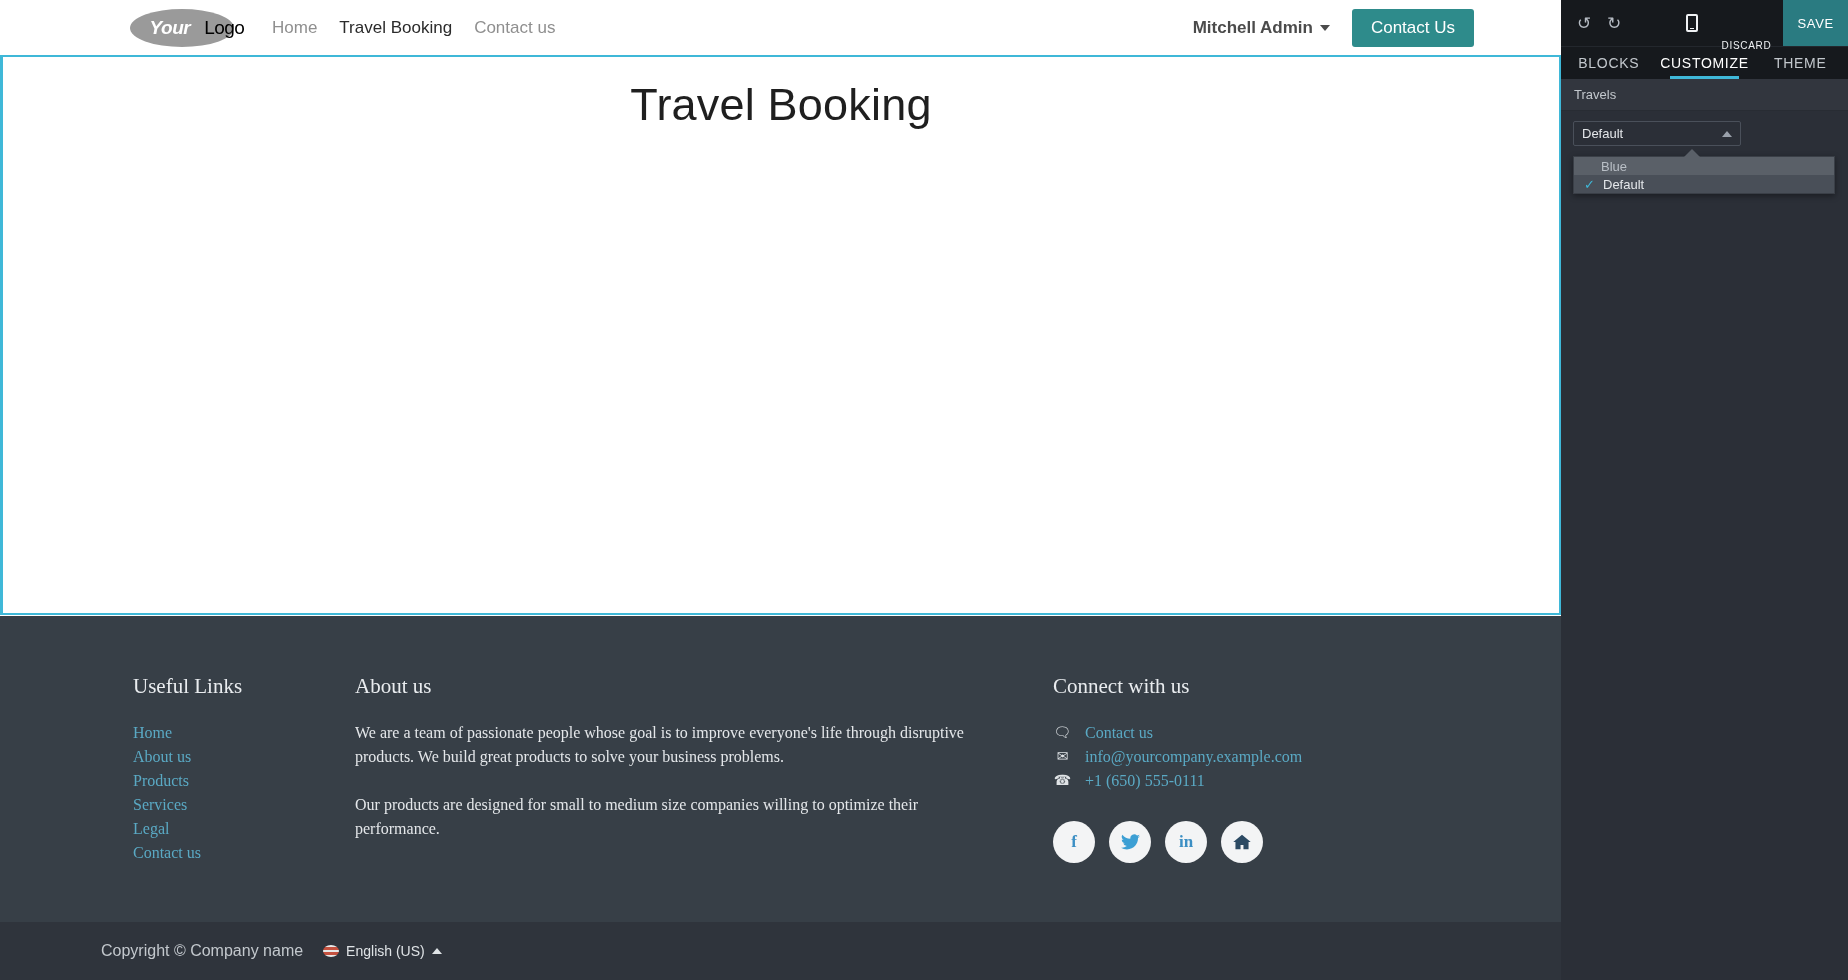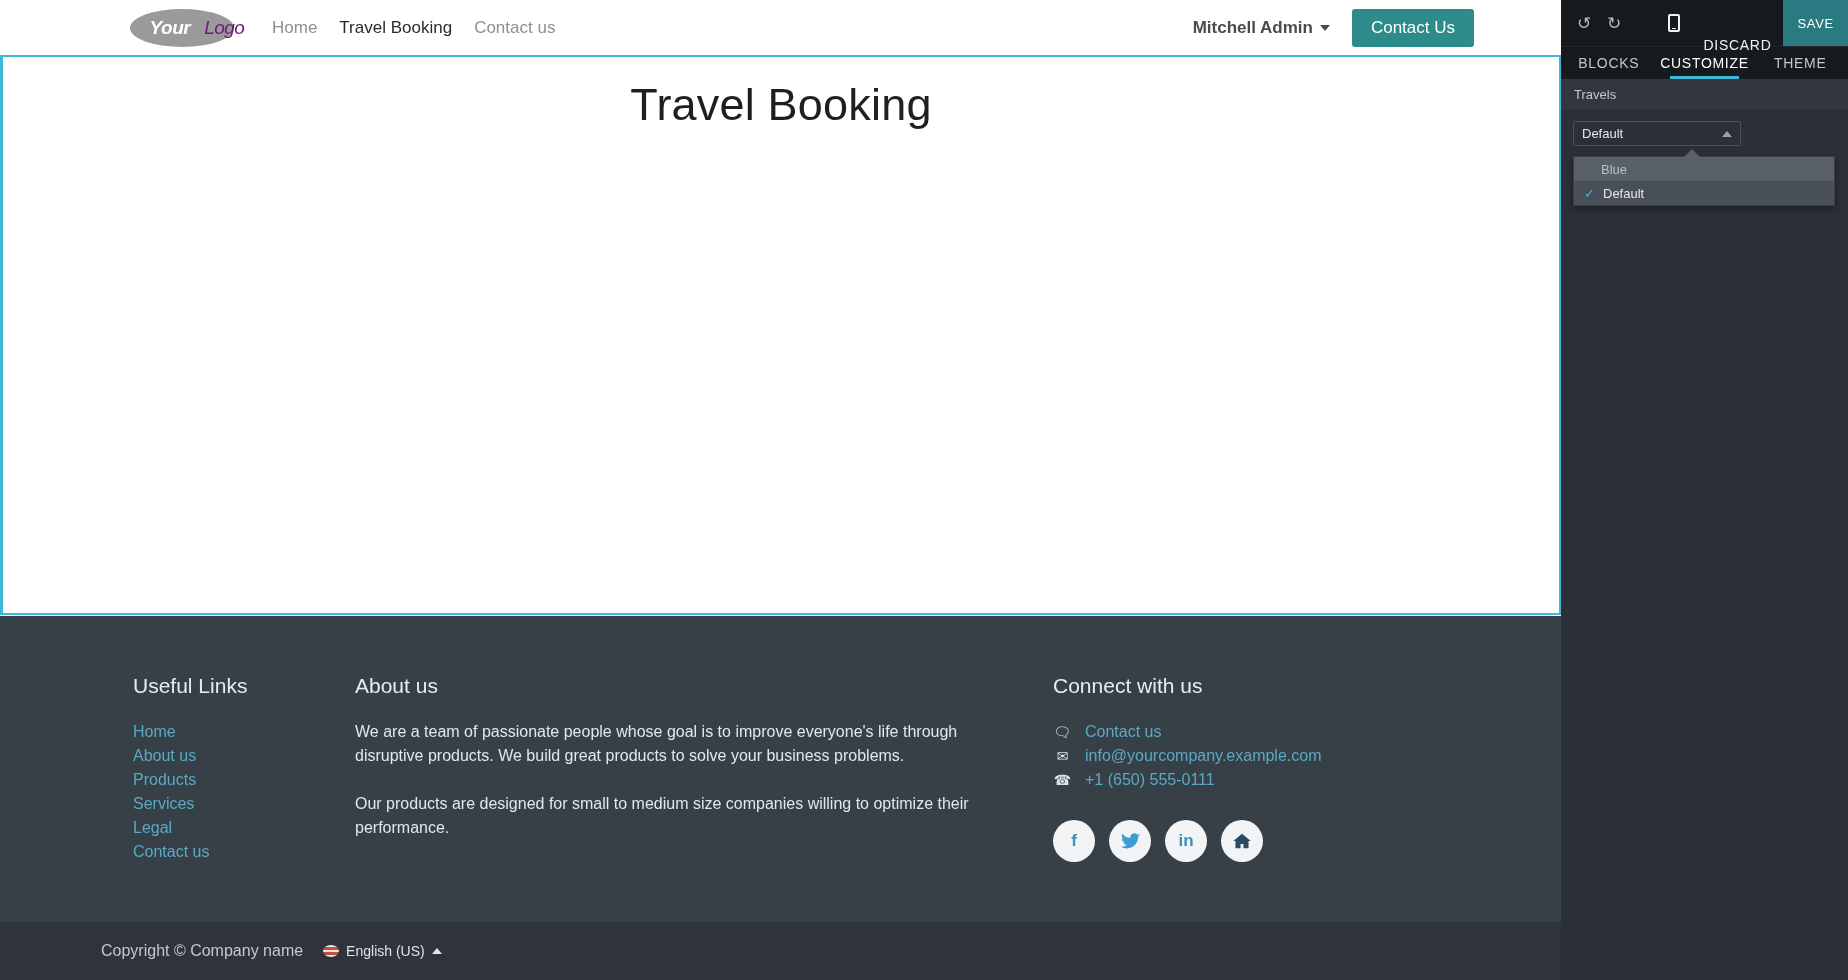--- a/index.html
+++ b/index.html
@@ -28,21 +28,21 @@
     position: relative;
   }
   .logo-wrap { display: flex; align-items: center; margin-right: 38px; }
   .logo-ellipse {
     width: 104px; height: 38px; border-radius: 50%;
     background: #9a9a9a;
     display: flex; align-items: center; justify-content: center;
     font-size: 19px; letter-spacing: -0.5px;
   }
   .logo-your { color: #ffffff; font-weight: bold; font-style: italic; margin-left: 30px; }
-  .logo-logo { color: #701a75; font-weight: 300; margin-left: 14px; font-style: italic; }
+  .logo-logo { color: #000000; font-weight: 300; margin-left: 14px; }
 
   .nav-links { display: flex; align-items: center; gap: 22px; }
   .nav-link {
     font-size: 17px; color: #8f8f8f; cursor: pointer;
     white-space: nowrap;
   }
   .nav-link.active { color: #2b2b2b; font-weight: 500; }
 
   .nav-right {
     margin-left: auto; display: flex; align-items: center; gap: 22px;
@@ -76,21 +76,21 @@
     color: #1f1f1f; padding-top: 22px; letter-spacing: 0.2px;
   }
 
   
   .footer {
     position: absolute; left: 0; top: 616px;
     width: 1561px; height: 306px;
     background: #373f47;
     padding: 58px 0 0 0;
   }
-  .footer-cols { display: flex; padding-left: 133px; }
+  .footer-cols { display: flex; padding-left: 133px; font-family: Liberation Serif, serif; }
   .col-links { width: 222px; }
   .col-about { width: 640px; }
   .col-connect { width: 420px; margin-left: 58px; }
   .foot-head {
     font-size: 21px; color: #e9ecef; font-weight: 400;
     margin-bottom: 22px;
   }
   .foot-link {
     display: block; font-size: 16px; color: #5aa9c4;
     line-height: 24px; cursor: pointer; text-decoration: none;
@@ -163,21 +163,21 @@
   .mobile-ico::after {
     content: ""; position: absolute; bottom: 1px; left: 50%;
     transform: translateX(-50%);
     width: 4px; height: 1px; background: #f0f2f4;
   }
   .mobile-btn {
     width: 36px; height: 46px; display: flex;
     align-items: center; justify-content: center; cursor: pointer;
   }
   .btn-discard {
-    font-size: 14px; color: #f0f2f4; letter-spacing: 0.7px;
+    font-size: 10px; color: #f0f2f4; letter-spacing: 0.7px;
     padding: 7px 12px; height: 46px; display: flex; align-items: center;
     cursor: pointer;
     margin-top: 44px;
   }
   .btn-save {
     font-size: 13px; color: #ffffff; letter-spacing: 0.7px;
     background: #2a7b81; height: 46px; padding: 0 14px;
     display: flex; align-items: center; cursor: pointer;
   }
 
@@ -224,21 +224,21 @@
     border: 1px solid #3a3f47;
     box-shadow: 0 2px 6px rgba(0,0,0,0.4);
   }
   .dd-arrow {
     position: absolute; top: -8px; left: 110px;
     width: 0; height: 0;
     border-left: 8px solid transparent; border-right: 8px solid transparent;
     border-bottom: 8px solid #5a6068;
   }
   .dd-item {
-    height: 24px; display: flex; align-items: center;
+    height: 18px; display: flex; align-items: center;
     padding-left: 10px; font-size: 13px; color: #e4e7ea;
     cursor: pointer; gap: 7px;
   }
   .dd-item.hover { background: #5a6068; color: #b9bfc6; padding-left: 27px; }
   .dd-item .check { color: #3fb8d8; font-size: 13px; width: 12px; }
 </style>
 </head>
 <body>
 
 <div id="app">

